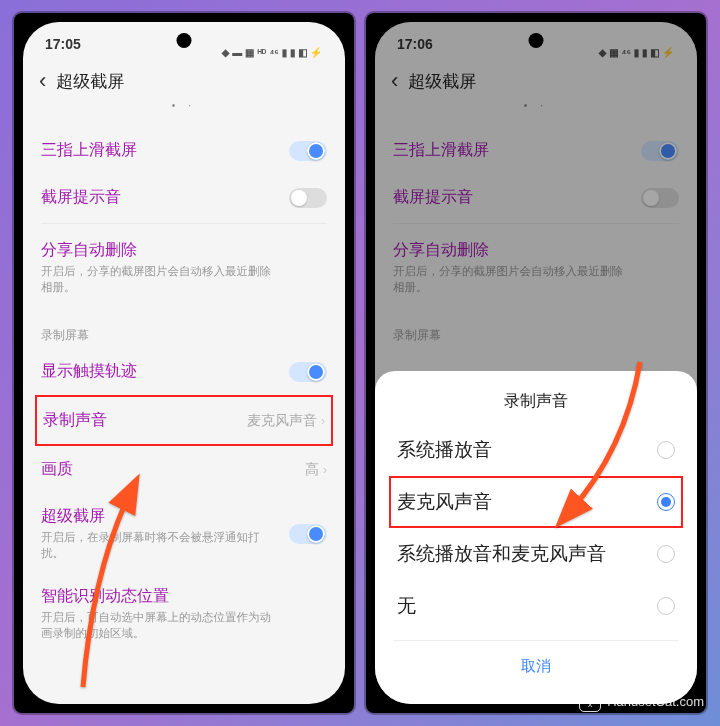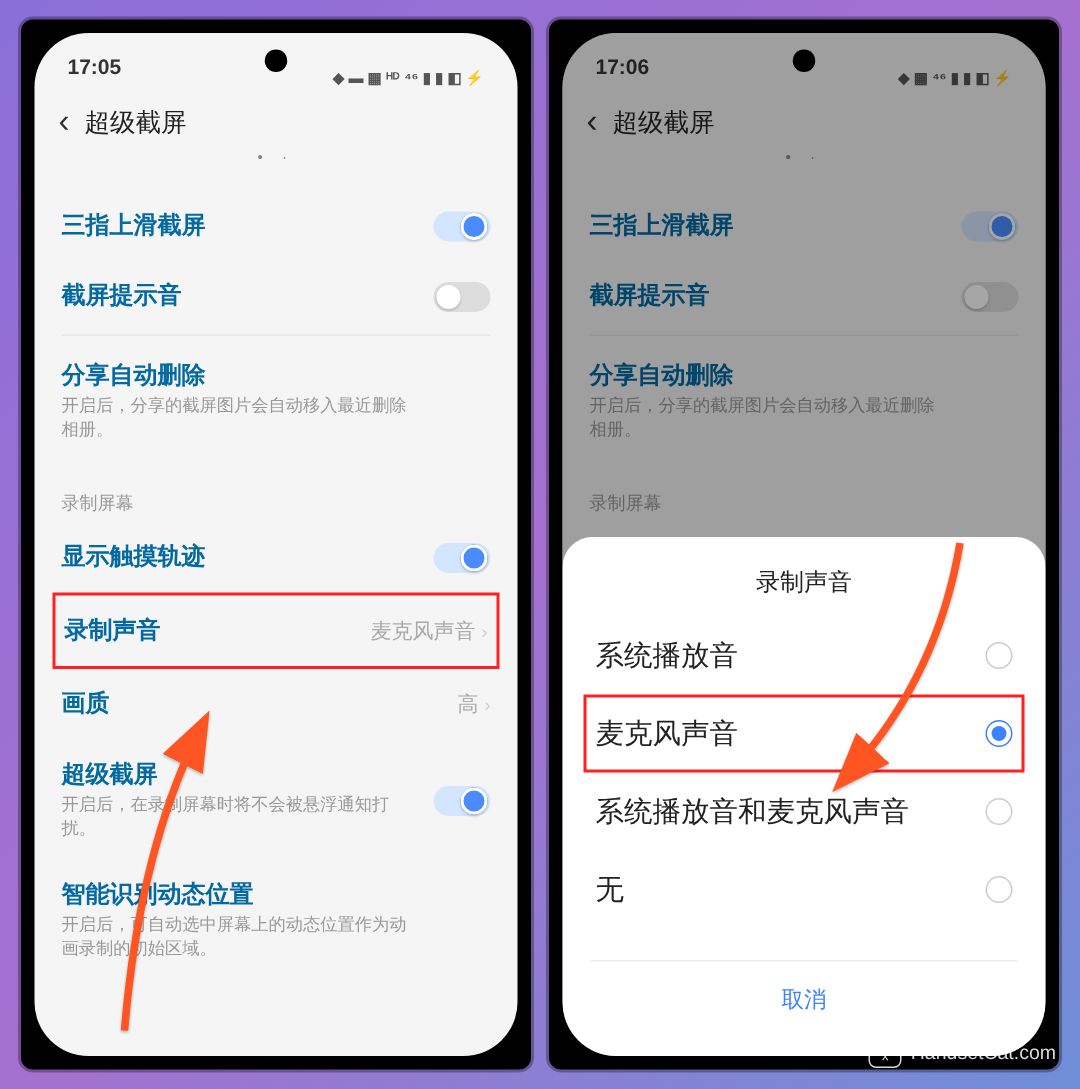--- a/index.html
+++ b/index.html
@@ -39,21 +39,21 @@
       position: relative;
     }
     .back { font-size: 22px; color: #333; padding-right: 10px; }
     .title { font-size: 17px; font-weight: 400; color: #222; }
     .dots { text-align: center; color: #888; font-size: 10px; letter-spacing: 5px; padding-bottom: 16px; }
     .content { padding: 0 18px; }
     .row {
       display: flex; justify-content: space-between; align-items: center;
       padding: 13px 0; position: relative;
     }
-    .row-label { font-size: 16px; color: #0369a1; font-weight: 700; }
+    .row-label { font-size: 16px; color: #a21caf; font-weight: 400; }
     .row-desc { font-size: 11.5px; color: #999; line-height: 1.4; margin-top: 2px; max-width: 230px; }
     .row-value { font-size: 14px; color: #aaa; display: flex; align-items: center; gap: 4px; }
     .chevron { color: #ccc; font-size: 12px; }
     .toggle {
       width: 38px; height: 20px; background: #ddd; border-radius: 11px;
       position: relative;
     }
     .toggle::after {
       content: ""; position: absolute; width: 16px; height: 16px;
       background: #fff; border-radius: 50%; top: 2px; left: 2px;
@@ -87,21 +87,21 @@
       width: 18px; height: 18px; border: 1.5px solid #ccc; border-radius: 50%;
       position: relative;
     }
     .radio.checked { border-color: #3b82ff; }
     .radio.checked::after {
       content: ""; position: absolute; inset: 3px;
       background: #3b82ff; border-radius: 50%;
     }
     .sheet-cancel {
       text-align: center; color: #3b82ff; font-size: 15px;
-      padding-top: 16px; border-top: 1px solid #eee; margin-top: 21px;
+      padding-top: 16px; border-top: 1px solid #eee; margin-top: 8px;
     }
     .watermark {
       position: absolute; bottom: 14px; right: 16px; z-index: 50;
       display: flex; align-items: center; gap: 6px;
       color: rgba(255,255,255,0.85); font-size: 13px;
     }
     .wm-icon {
       width: 22px; height: 22px; border: 1.5px solid rgba(255,255,255,0.85);
       border-radius: 5px; display: flex; align-items: center; justify-content: center;
       font-size: 13px;

